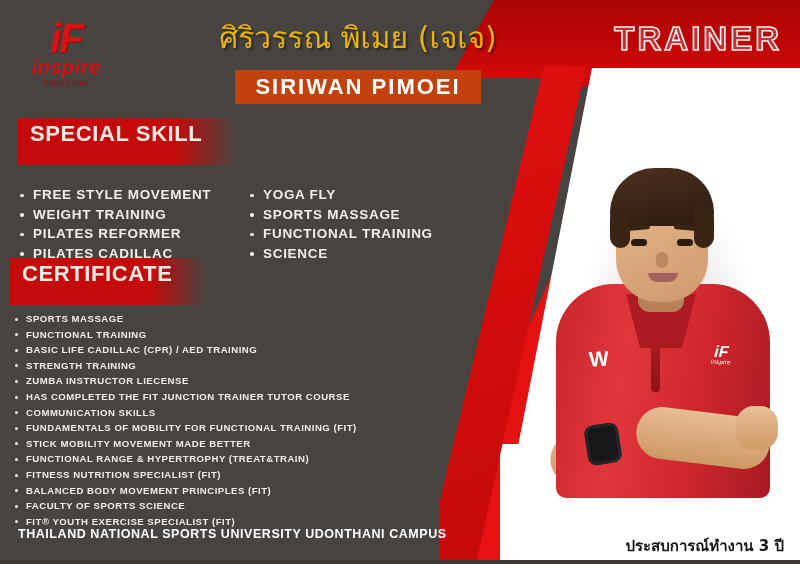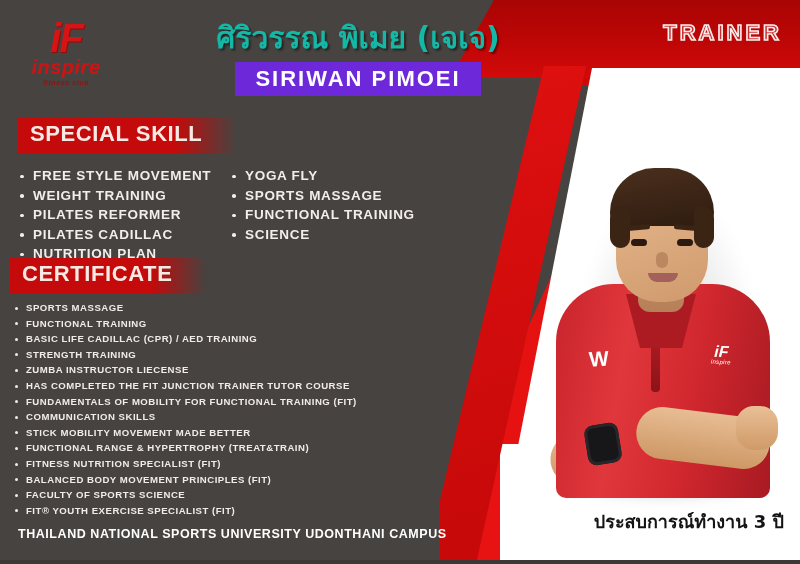--- a/index.html
+++ b/index.html
@@ -125,21 +125,21 @@
   .p-logo-if{
     position:absolute;left:148px;bottom:124px;width:46px;height:30px;
     color:#fff;text-align:center;transform:rotate(3deg);
   }
   .p-logo-if b{display:block;font-size:16px;line-height:15px;font-style:italic;font-weight:700;}
   .p-logo-if i{display:block;font-size:6px;line-height:7px;letter-spacing:.3px;}
 
   
   .trainer{
     position:absolute;top:20px;right:18px;
-    font-size:22px;font-weight:700;letter-spacing:3px;
+    font-size:33px;font-weight:700;letter-spacing:3px;
     color:rgba(255,255,255,.16);
     -webkit-text-stroke:1.6px rgba(255,255,255,.92);
     z-index:6;
   }
 
   
   .logo{position:absolute;left:18px;top:18px;width:96px;height:82px;text-align:center;}
   .logo .mark{
     font-size:40px;line-height:40px;font-weight:700;font-style:italic;
     color:#d61414;letter-spacing:-2px;
@@ -149,43 +149,43 @@
     font-size:20px;line-height:22px;font-weight:700;font-style:italic;
     color:#cf1313;letter-spacing:.5px;margin-top:-2px;
   }
   .logo .sub{
     font-size:7px;line-height:9px;color:#8e1414;letter-spacing:.6px;
     font-style:italic;font-weight:700;
   }
 
   .name-block{position:absolute;left:168px;top:18px;width:380px;text-align:center;}
   .name-th{
-    font-size:30px;line-height:40px;font-weight:700;color:#14b8a6;
+    font-size:30px;line-height:40px;font-weight:400;color:#eab308;
     text-shadow:2px 2px 2px rgba(0,0,0,.45);
     font-family:"DejaVu Sans","Liberation Sans",sans-serif;
     white-space:nowrap;
   }
   .name-en-wrap{
-    display:inline-block;background:#6d28d9;padding:5px 20px;margin-top:4px;
+    display:inline-block;background:#c2410c;padding:5px 20px;margin-top:12px;
   }
   .name-en{
     font-size:22px;line-height:24px;font-weight:700;color:#ffffff;letter-spacing:2px;
   }
 
   
   .sec-head{
     display:inline-block;position:relative;
-    padding:3px 34px 7px 12px;
+    padding:3px 34px 18px 12px;
     background:linear-gradient(90deg,#c40a0a 0%,#c40a0a 72%,rgba(196,10,10,0) 100%);
     color:#f7e9e4;font-size:22px;line-height:26px;font-weight:700;letter-spacing:.6px;
   }
 
   
   .skills-wrap{position:absolute;left:18px;top:118px;width:440px;}
-  .skill-cols{display:flex;margin-top:12px;}
+  .skill-cols{display:flex;gap:18px;margin-top:20px;}
   .skill-cols ul{list-style:none;margin:0;padding:0;}
   .skill-cols li{
     color:#f2eeea;font-size:13.5px;line-height:19.5px;font-weight:700;letter-spacing:.7px;
     padding-left:15px;position:relative;white-space:nowrap;
   }
   .skill-cols li::before{
     content:"";position:absolute;left:2px;top:8.5px;width:3.5px;height:3.5px;
     background:#f2eeea;border-radius:50%;
   }
   .col-a{width:212px;}
@@ -202,22 +202,22 @@
     background:#f1ece8;border-radius:50%;
   }
 
   
   .footer-uni{
     position:absolute;left:18px;bottom:22px;
     color:#ffffff;font-size:12.5px;line-height:16px;font-weight:700;letter-spacing:.55px;
     white-space:nowrap;z-index:7;
   }
   .exp{
-    position:absolute;right:16px;bottom:32px;
-    color:#141414;font-size:18px;line-height:20px;font-weight:700;
+    position:absolute;right:16px;bottom:8px;
+    color:#141414;font-size:15px;line-height:20px;font-weight:700;
     font-family:"DejaVu Sans","Liberation Sans",sans-serif;
     white-space:nowrap;z-index:8;
   }
   .bottom-rule{
     position:absolute;left:0;bottom:0;width:800px;height:4px;background:#3b3835;
   }
 </style>
 </head>
 <body>
 
@@ -294,22 +294,22 @@
 
   <div class="cert-wrap">
     <div class="sec-head">CERTIFICATE</div>
     <ul class="cert-list">
       <li>SPORTS MASSAGE</li>
       <li>FUNCTIONAL TRAINING</li>
       <li>BASIC LIFE CADILLAC (CPR) / AED TRAINING</li>
       <li>STRENGTH TRAINING</li>
       <li>ZUMBA INSTRUCTOR LIECENSE</li>
       <li>HAS COMPLETED THE FIT JUNCTION TRAINER TUTOR COURSE</li>
+      <li>COMMUNICATION SKILLS</li>
       <li>FUNDAMENTALS OF MOBILITY FOR FUNCTIONAL TRAINING (FIT)</li>
-      <li>COMMUNICATION SKILLS</li>
       <li>STICK MOBILITY MOVEMENT MADE BETTER</li>
       <li>FUNCTIONAL RANGE &amp; HYPERTROPHY (TREAT&amp;TRAIN)</li>
       <li>FITNESS NUTRITION SPECIALIST (FIT)</li>
       <li>BALANCED BODY MOVEMENT PRINCIPLES (FIT)</li>
       <li>FACULTY OF SPORTS SCIENCE</li>
       <li>FIT® YOUTH EXERCISE SPECIALIST (FIT)</li>
     </ul>
   </div>
 
   <div class="footer-uni">THAILAND NATIONAL SPORTS UNIVERSITY UDONTHANI CAMPUS</div>

